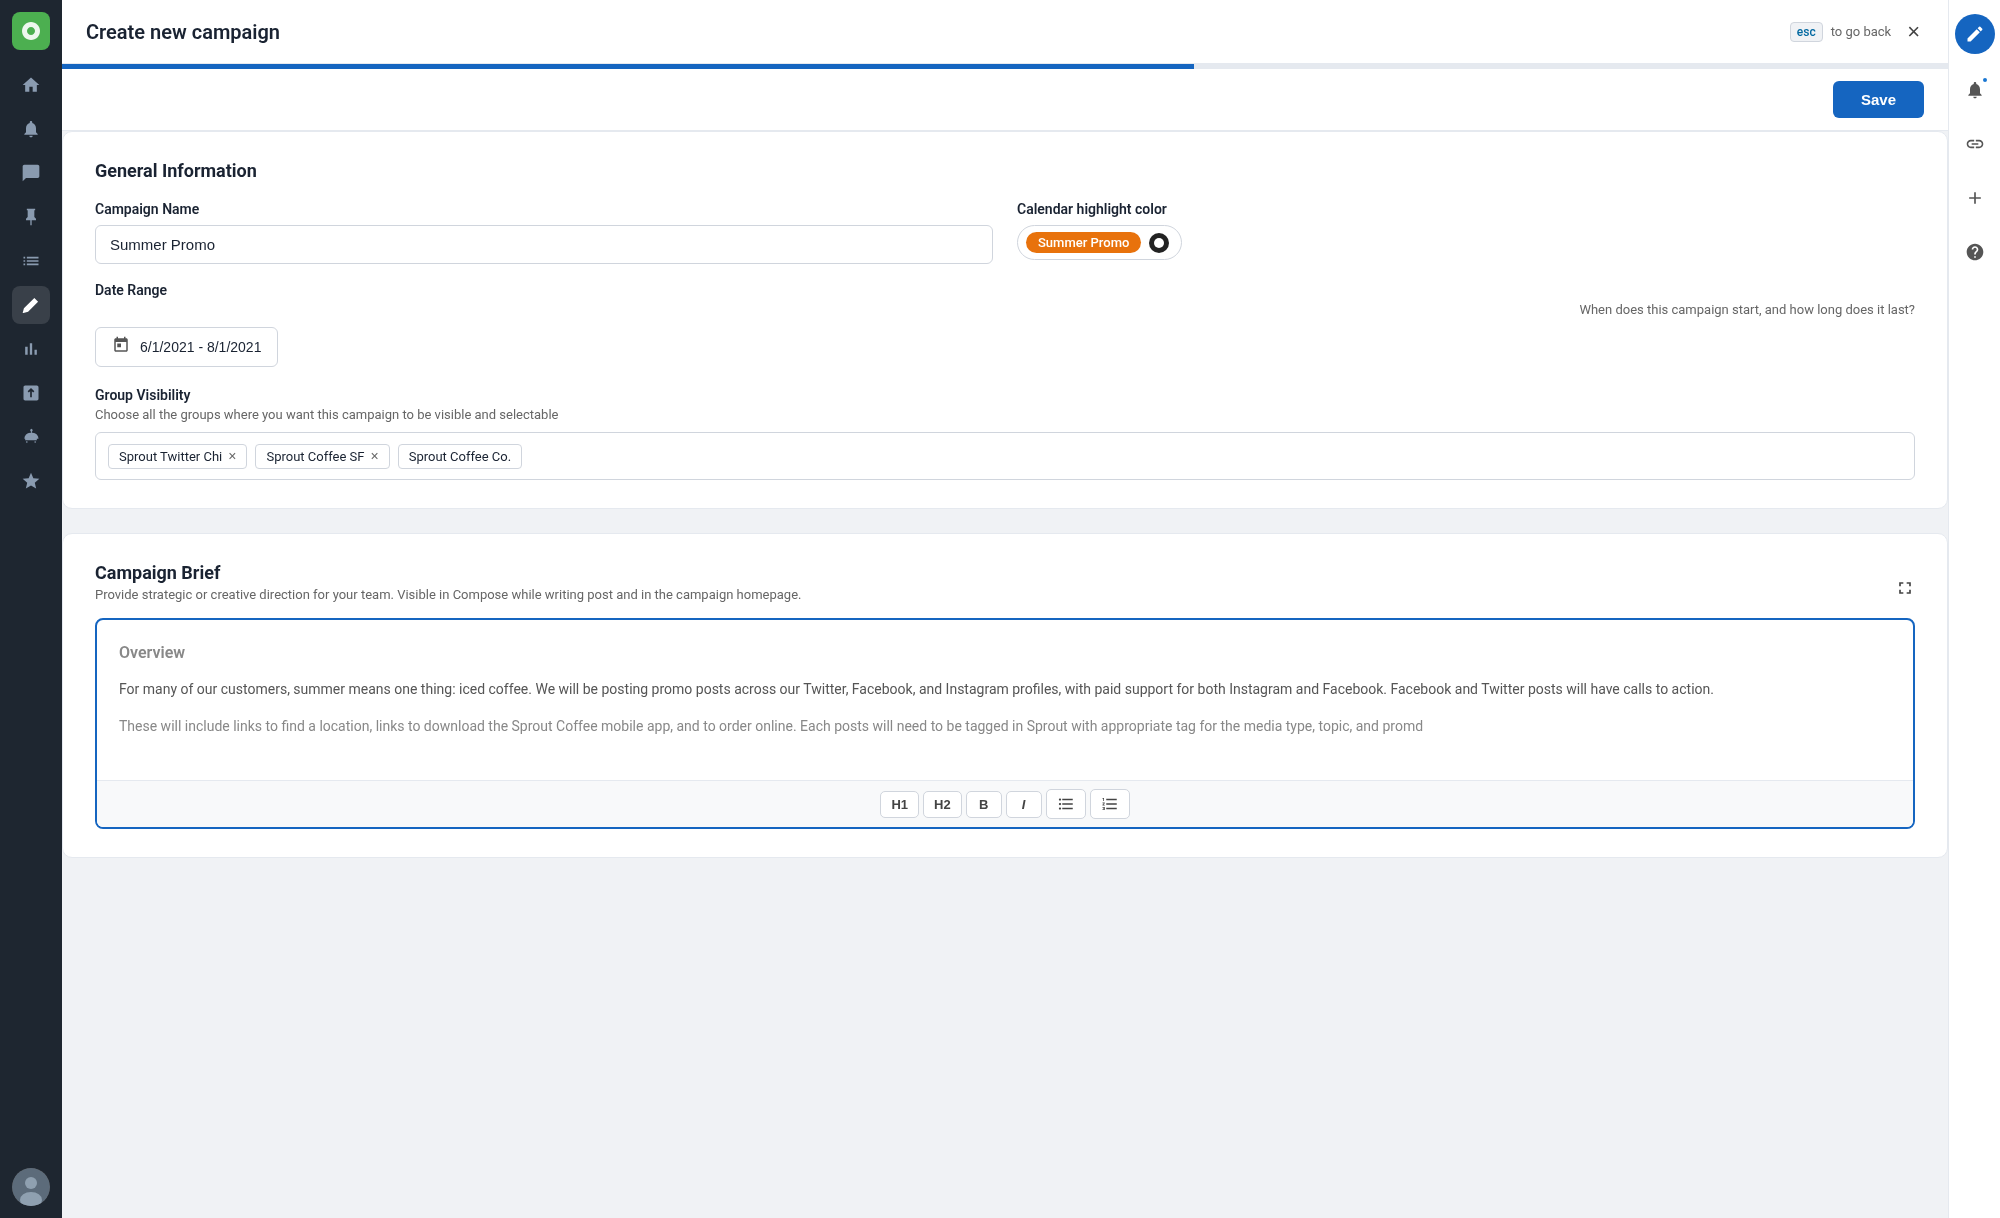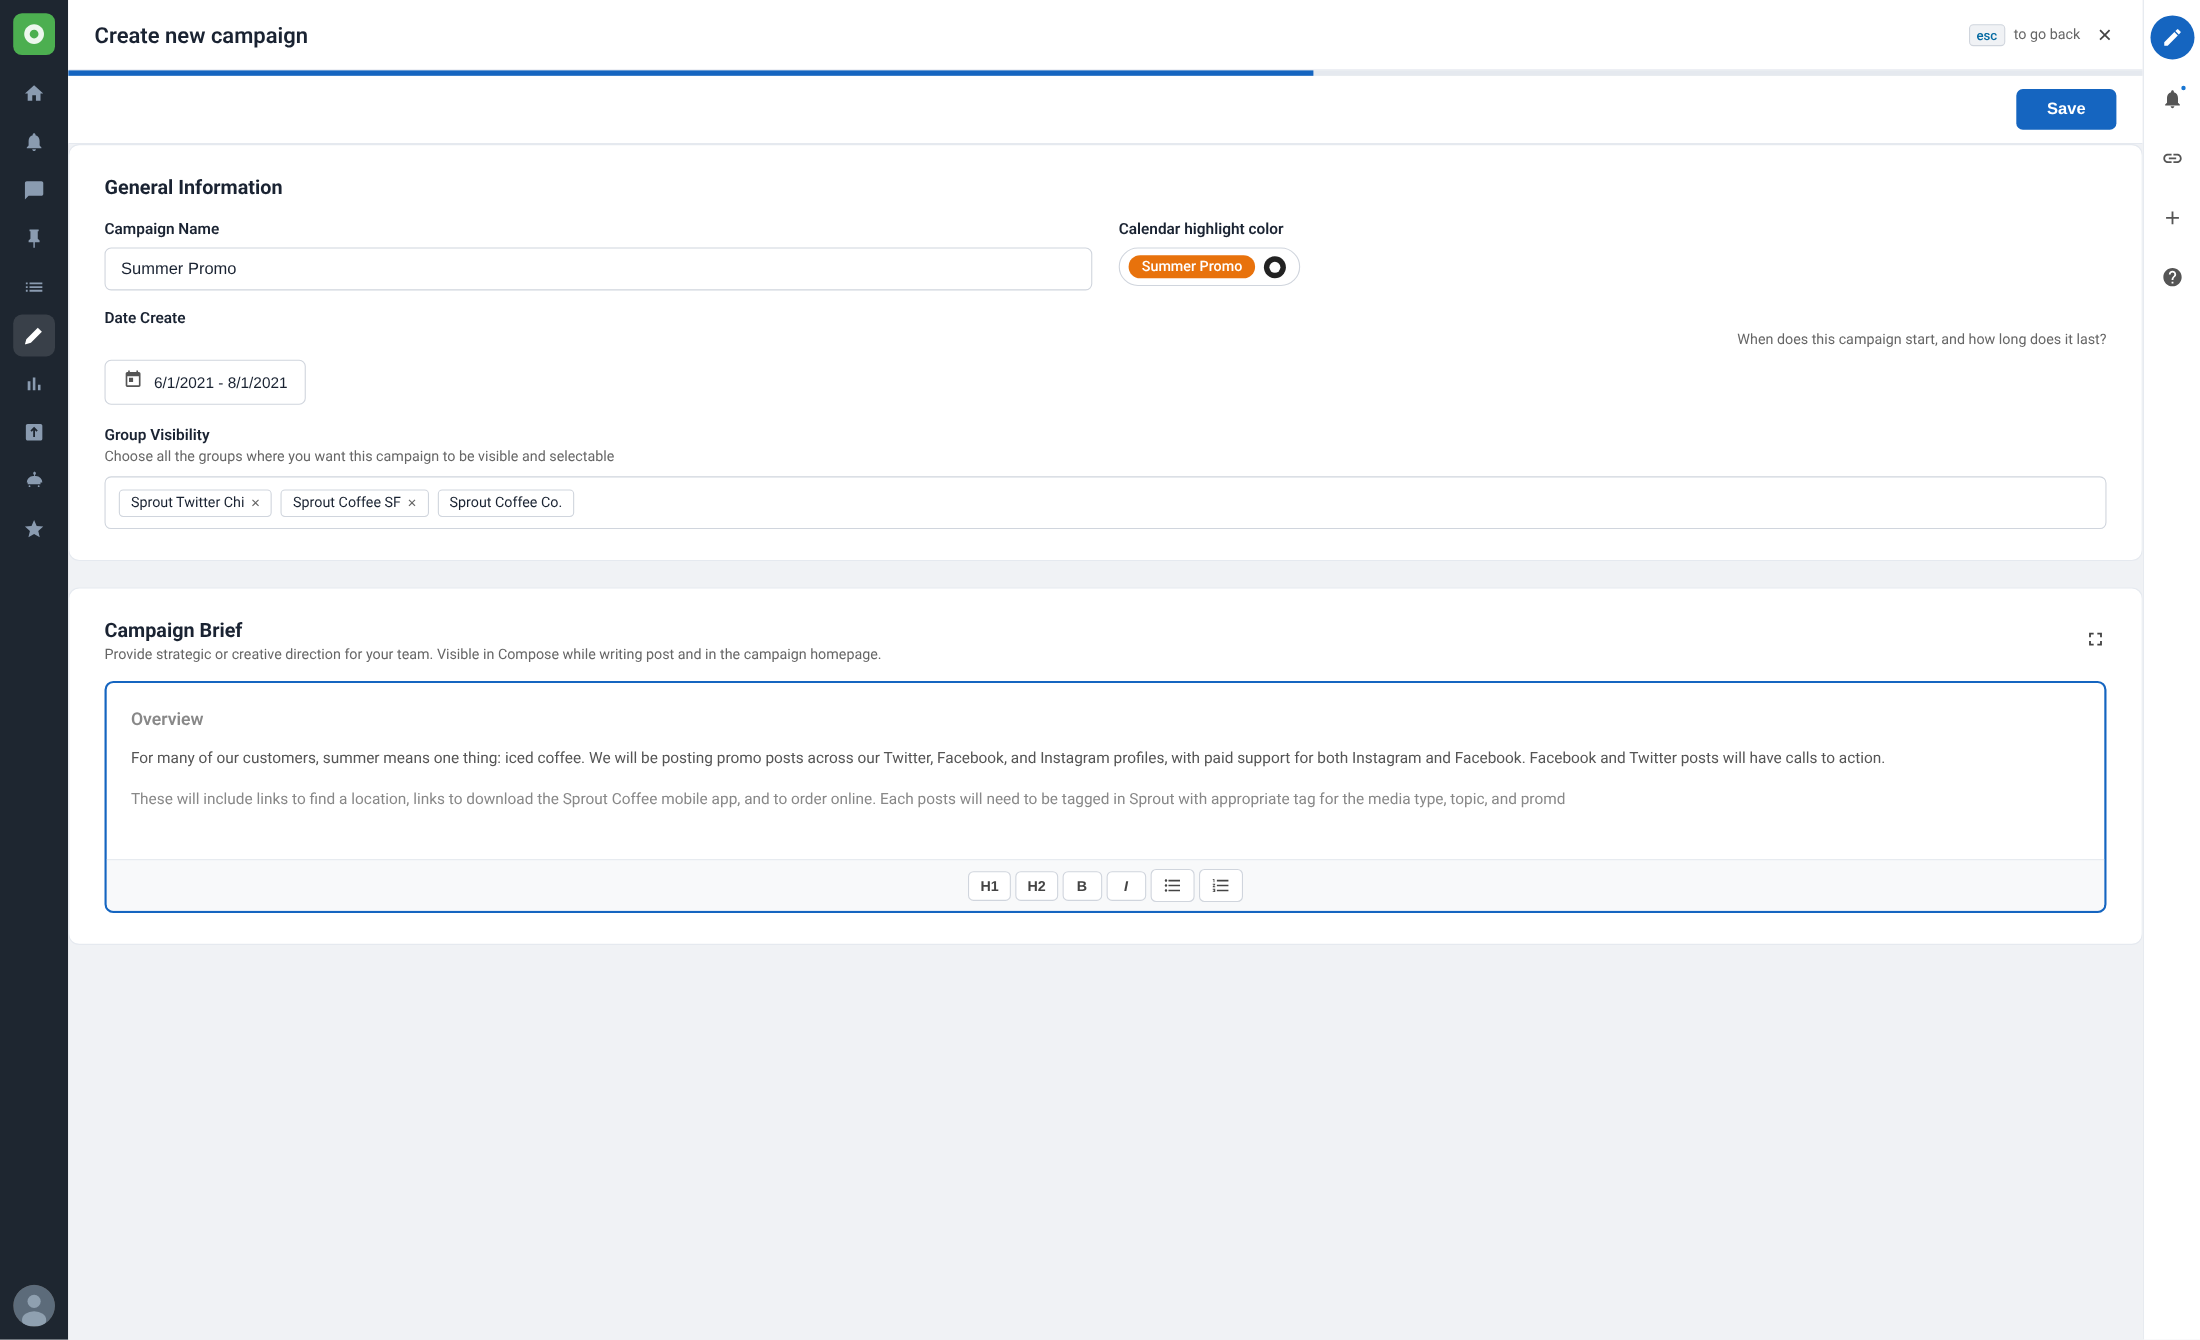--- a/index.html
+++ b/index.html
@@ -305,21 +305,21 @@
       border: none;
       outline: none;
       min-width: 60px;
       font-size: 14px;
       color: #1a2332;
     }
 
     
     .brief-header {
       display: flex;
-      align-items: center;
+      align-items: flex-end;
       justify-content: space-between;
       margin-bottom: 16px;
     }
     .brief-title { font-size: 18px; font-weight: 700; color: #1a2332; }
     .brief-subtitle { font-size: 13px; color: #666; margin-top: 4px; }
     .expand-icon { color: #444; font-size: 18px; cursor: pointer; }
 
     
     .rich-editor {
       border: 2px solid #1565c0;
@@ -471,21 +471,21 @@
         <div class="form-group">
           <label class="form-label">Calendar highlight color</label>
           <div class="color-picker-preview">
             <span class="color-pill">Summer Promo</span>
             <div class="color-dot"></div>
           </div>
         </div>
       </div>
 
       <div class="date-range-row">
-        <div class="form-label" style="margin-top:18px; margin-bottom:4px;">Date Create</div>
+        <div class="form-label" style="margin-top:18px; margin-bottom:4px;">Date Range</div>
         <div class="date-range-label">When does this campaign start, and how long does it last?</div>
         <button class="date-range-btn">
           <span class="calendar-icon">
             <svg width="18" height="18" viewBox="0 0 24 24" fill="#555">
                 <path d="M19 3h-1V1h-2v2H8V1H6v2H5c-1.1 0-2 .9-2 2v14c0 1.1.9 2 2 2h14c1.1 0 2-.9 2-2V5c0-1.1-.9-2-2-2zm0 16H5V8h14v11zM7 10h5v5H7z"></path>
               </svg>
           </span>
           <span>6/1/2021 - 8/1/2021</span>
         </button>
       </div>

